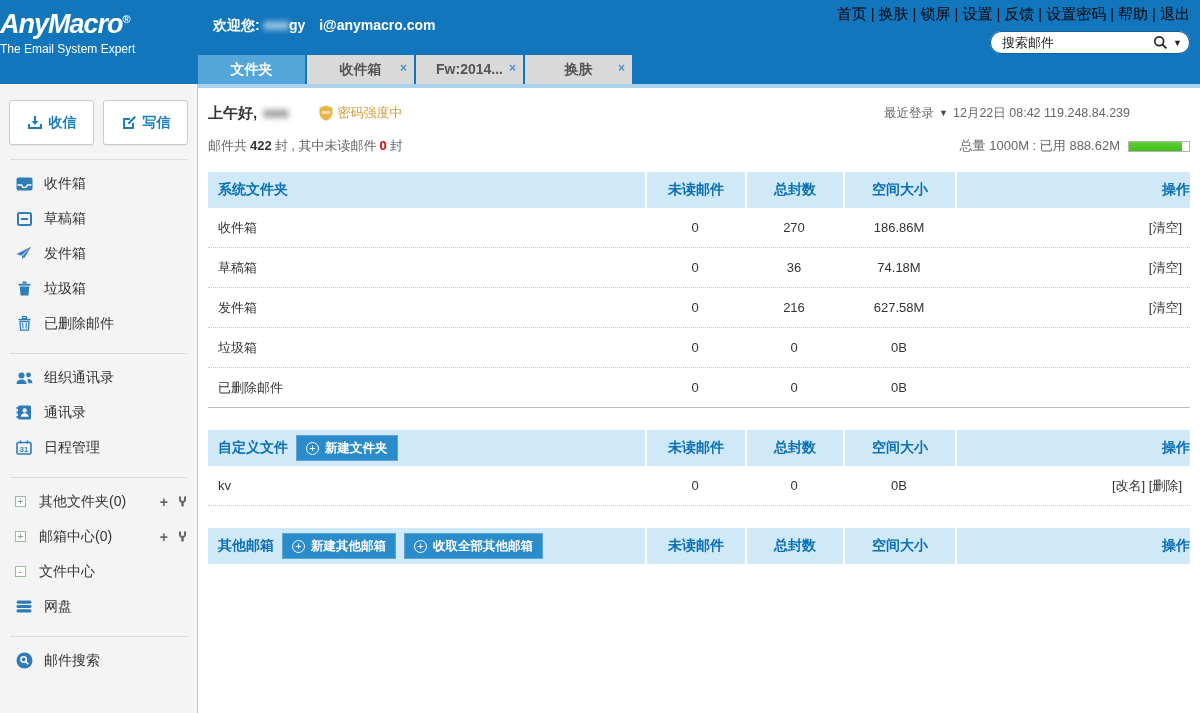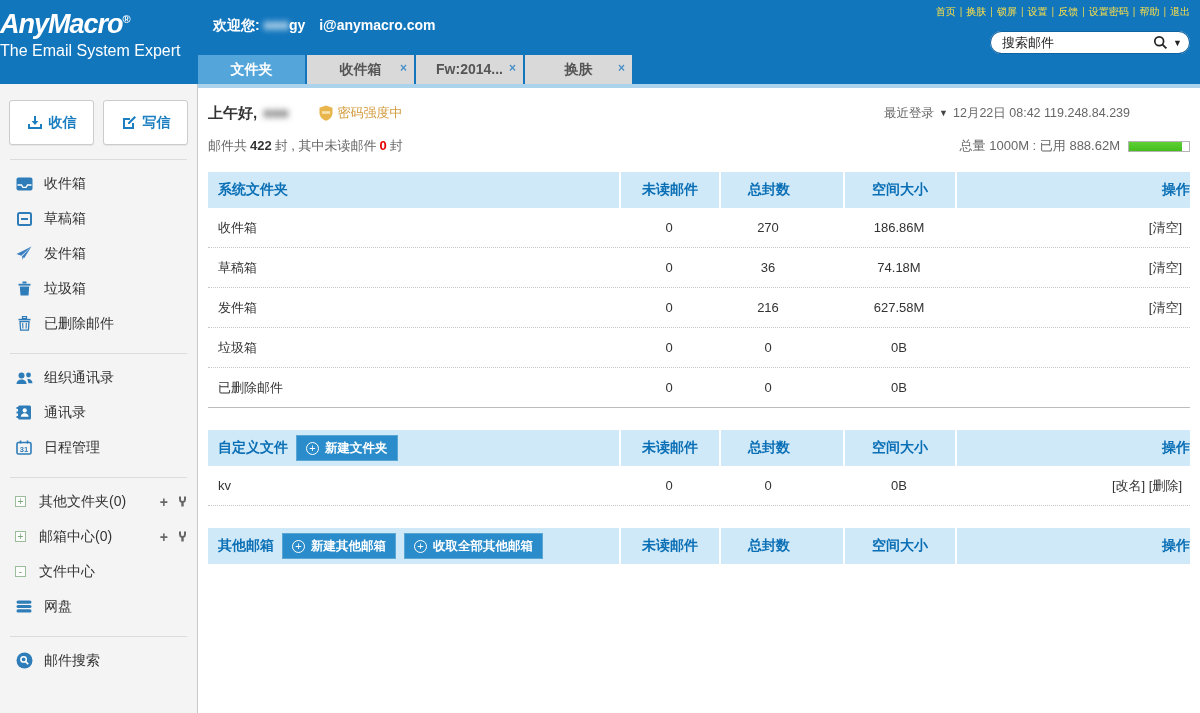--- a/index.html
+++ b/index.html
@@ -6,24 +6,24 @@
   html,body { width:1200px; height:713px; }
   body {
     font-family: "Liberation Sans", "DejaVu Sans", sans-serif;
     position: relative; overflow: hidden; background:#fff; color:#333;
   }
   
   .header { position:absolute; left:0; top:0; width:1200px; height:84px; background:#1276bd; }
   .logo { position:absolute; left:0; top:9px; width:182px; color:#fff; }
   .logo-name { font-style:italic; font-weight:bold; font-size:27px; letter-spacing:-1px; white-space:nowrap; }
   .logo-reg { font-size:11px; vertical-align:super; font-style:normal; }
-  .logo-tagline { font-size:16px; margin-top:2px; white-space:nowrap; }
+  .logo-tagline { font-size:12px; margin-top:2px; white-space:nowrap; }
   .welcome { position:absolute; left:213px; top:17px; color:#fff; font-size:14px; font-weight:bold; white-space:nowrap; }
   .blur-bit { filter:blur(3px); opacity:.85; }
-  .toplinks { position:absolute; right:8px; top:5px; font-size:10px; color:#fde047; white-space:nowrap; }
+  .toplinks { position:absolute; right:8px; top:5px; font-size:15px; color:#000000; white-space:nowrap; }
   .toplinks .lnk { cursor:pointer; margin:0 2px; }
   .toplinks .bar { opacity:.85; margin:0 2px; }
   .searchbox { position:absolute; right:10px; top:31px; width:200px; height:23px; background:#fff;
     border-radius:12px; display:flex; align-items:center; padding:0 8px 0 12px; box-shadow:0 0 0 1px #0e63a3 inset; }
   .searchbox input { flex:1; border:none; outline:none; background:transparent; font-size:13px; color:#222;
     font-family:inherit; min-width:0; }
   .searchbox input::placeholder { color:#222; opacity:1; }
   .search-glyphs { display:flex; align-items:center; gap:5px; }
   .dd-arrow { font-size:9px; color:#222; }
   
@@ -62,21 +62,21 @@
   .stats-row b.red { color:#e60000; margin:0 3px; }
   .quota { margin-left:auto; display:flex; align-items:center; gap:8px; white-space:nowrap; }
   .qbar { width:62px; height:11px; border:1px solid #b5b5b5; background:#fff; cursor:default; }
   .qfill { width:89%; height:100%; background:linear-gradient(#5ed134,#45bd1d); }
   
   .ftable { margin-top:17px; }
   .thead { display:flex; background:#cfe9f8; height:36px; align-items:stretch; font-weight:bold; color:#0b6fb5;
     font-size:14px; }
   .th { display:flex; align-items:center; justify-content:center; border-left:2px solid #fff; white-space:nowrap; }
   .th-name { flex:1; justify-content:flex-start; padding-left:10px; border-left:none; gap:8px; }
-  .w-unread { width:100px; } .w-total { width:98px; } .w-size { width:112px;margin-left:26px; }
+  .w-unread { width:100px; } .w-total { width:98px; } .w-size { width:112px; }
   .w-op { width:235px; justify-content:flex-end; padding-right:0; }
   .hbtn { background:#2a8cca; border:1px solid #5aa7d6; color:#fff; font-size:12.5px; font-weight:bold; height:26px;
     padding:0 9px; display:flex; align-items:center; gap:6px; cursor:pointer; white-space:nowrap; }
   .plus-circ { width:13px; height:13px; border:1px solid #fff; border-radius:50%; font-size:11px; line-height:11px;
     text-align:center; font-weight:normal; flex:none; }
   .trow { display:flex; height:40px; align-items:center; font-size:13px; color:#333; border-bottom:1px dotted #c6c6c6; }
   .trow.endrow { border-bottom:1px solid #bcbcbc; }
   .td { display:flex; align-items:center; justify-content:center; white-space:nowrap; }
   .td-name { flex:1; justify-content:flex-start; padding-left:10px; }
   .td-op { justify-content:flex-end; padding-right:8px; }

